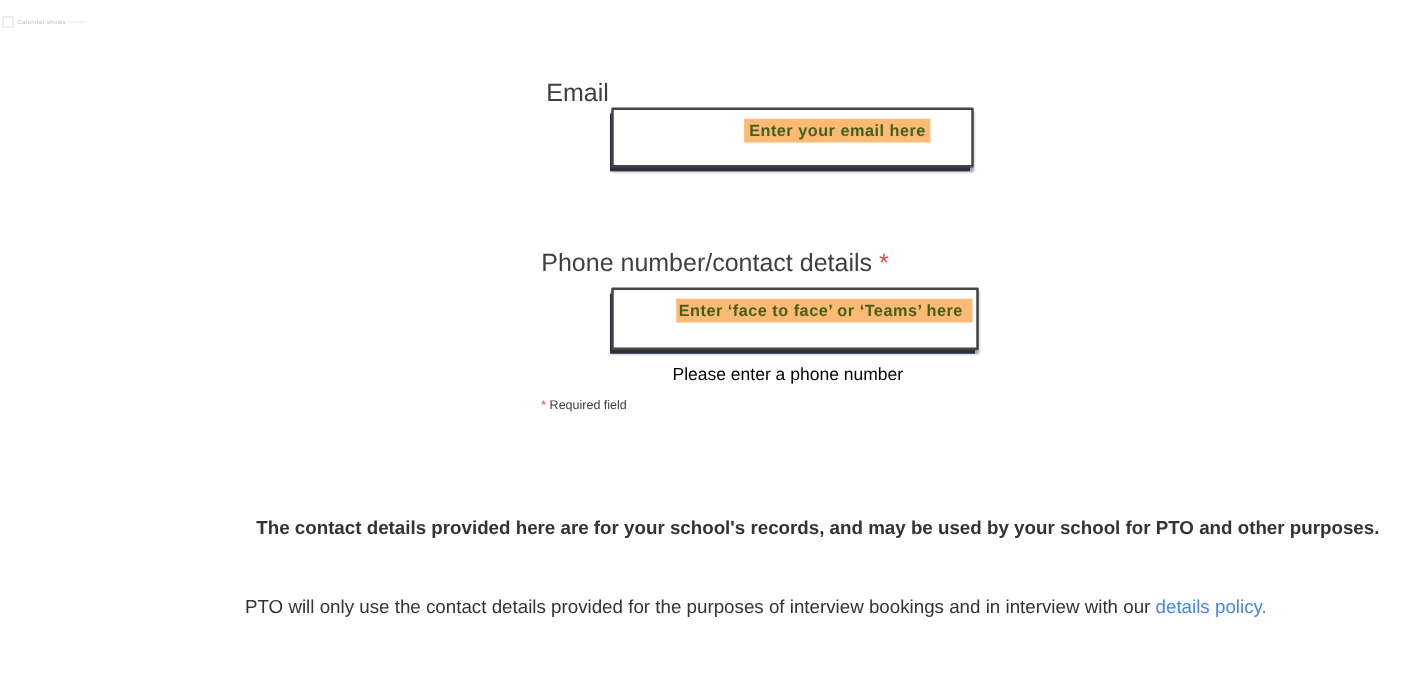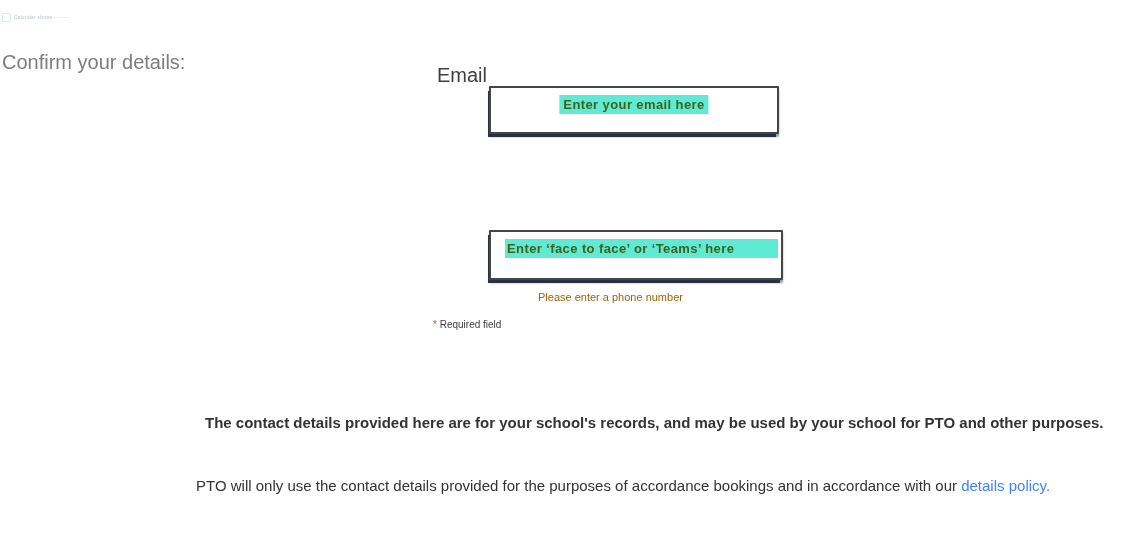--- a/index.html
+++ b/index.html
@@ -60,36 +60,37 @@
     border: 2px solid #454545;
     border-radius: 1px;
     box-shadow: -2px 4px 0 -1px #2b3040, 0 3px 2px rgba(30,35,60,0.45);
   }
   .email-box { left: 489px; top: 86px; width: 286px; height: 44px; }
   .phone-box { left: 489px; top: 230px; width: 290px; height: 46px; }
 
   .hl-text {
     position: absolute;
     top: 7px;
-    background: #5eead4;
+    background: #fdba74;
     color: #42601a;
     font-weight: bold;
     font-size: 13px;
     letter-spacing: 0.4px;
     padding: 2px 4px;
     white-space: nowrap;
+    margin-left: 36px;
   }
   .email-box .hl-text { left: 50%; transform: translateX(-50%); }
   .phone-box .hl-text { left: 14px; right: 3px; padding: 2px 2px; }
 
   .error-text {
     position: absolute;
     left: 538px; top: 291px;
-    font-size: 11px;
-    color: #a16207;
+    font-size: 14px;
+    color: #000000;
   }
 
   .required-note {
     position: absolute;
     left: 433px; top: 319px;
     font-size: 10px;
     color: #3d3d3d;
   }
 
   .footer-note {
@@ -106,39 +107,42 @@
 <body>
 
 <div class="page">
 
   <div class="artifact">
     <span class="mini-box"></span>
     <span class="mini-label">Calendar shows</span>
     <span class="mini-line"></span>
   </div>
 
-  <div class="confirm-label">Confirm your details:</div>
 
   <div class="field-label email-label">Email</div>
 
   <div class="input-box email-box">
     <span class="hl-text">Enter your email here</span>
   </div>
 
+  <div class="field-label phone-label">
+    <span>Phone number/contact details</span>
+    <span class="req-star"> <span>*</span></span>
+  </div>
 
   <div class="input-box phone-box">
     <span class="hl-text">Enter ‘face to face’ or ‘Teams’ here</span>
   </div>
 
   <div class="error-text">Please enter a phone number</div>
 
   <div class="required-note">
     <span class="req-star">*</span>
     <span> <span>Required field</span></span>
   </div>
 
   <div class="footer-note footer-1">The contact details provided here are for your school's records, and may be used by your school for PTO and other purposes.</div>
 
   <div class="footer-note footer-2">
-    <span>PTO will only use the contact details provided for the purposes of accordance bookings and in accordance with our </span><a class="link">details policy</a><span class="link">.</span>
+    <span>PTO will only use the contact details provided for the purposes of interview bookings and in interview with our </span><a class="link">details policy</a><span class="link">.</span>
   </div>
 
 </div>
 
 </body></html>

